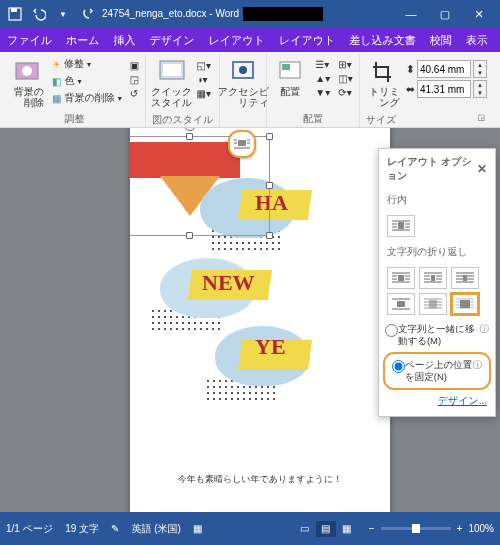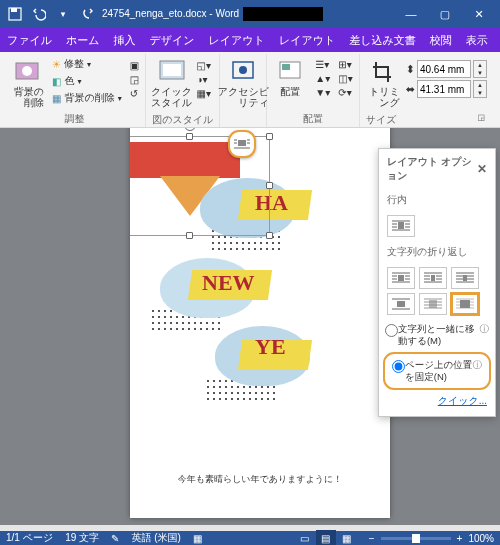--- a/index.html
+++ b/index.html
@@ -51,21 +51,21 @@
 .callout-hd{display:flex;justify-content:space-between;align-items:center;padding:6px 8px;font-weight:700;color:#666}
 .callout-x{cursor:pointer;color:#666;font-size:12px}
 .callout-sec{padding:4px 8px;color:#666;font-size:10px}
 .callout-grid{display:flex;flex-wrap:wrap;gap:4px;padding:4px 8px}
 .wrap-ic{width:28px;height:22px;border:1px solid #c7c7c7;display:flex;align-items:center;justify-content:center;cursor:pointer;position:relative}
 .wrap-ic.sel{border:2px solid #e8a13a;box-shadow:0 0 0 1px #e8a13a}
 .hl-box{border:2px solid #e8a13a;border-radius:11px;padding:1px}
 .callout-opt{padding:4px 6px;display:flex;align-items:flex-start;font-size:9.5px;line-height:1.3}
 .callout-opt input{margin-top:1px}
 .callout-link{padding:4px 8px 8px;text-align:right;color:#0563c1;text-decoration:underline;cursor:pointer;font-size:10px}
-.statusbar{position:absolute;bottom:0;left:0;right:0;height:14px;background:#2b579a;color:#fff;display:flex;align-items:center;font-size:10px;padding:0 6px;gap:12px}
+.statusbar{position:absolute;bottom:0;left:0;right:0;height:33px;background:#2b579a;color:#fff;display:flex;align-items:center;font-size:10px;padding:0 6px;gap:12px}
 .statusbar .spacer{flex:1}
 .view-btns{display:flex;gap:1px}
 .view-btns div{width:20px;height:16px;display:flex;align-items:center;justify-content:center;cursor:pointer}
 .zoom{display:flex;align-items:center;gap:6px}
 .zoom-track{width:70px;height:3px;background:#5a7db8;position:relative}
 .zoom-thumb{position:absolute;left:50%;top:-3px;width:8px;height:9px;background:#fff;margin-left:-4px}
 svg{display:block}
 .wrap-svg{width:22px;height:14px}
 </style>
 </head>
@@ -350,21 +350,21 @@
       <span>文字列と一緒に移動する(M)</span>
       <span style="color:#888">ⓘ</span>
     </div>
     <div class="hl-box" style="margin:0 4px">
       <div class="callout-opt">
         <input type="radio" name="pos" checked="" style="">
         <span>ページ上の位置を固定(N)</span>
         <span style="color:#888">ⓘ</span>
       </div>
     </div>
-    <div class="callout-link">クイック...</div>
+    <div class="callout-link">デザイン...</div>
   </div>
 </div>
 
 <div class="statusbar">
   <span>1/1 ページ</span>
   <span>19 文字</span>
   <span>✎</span>
   <span>英語 (米国)</span>
   <span>▦</span>
   <div class="spacer"></div>

